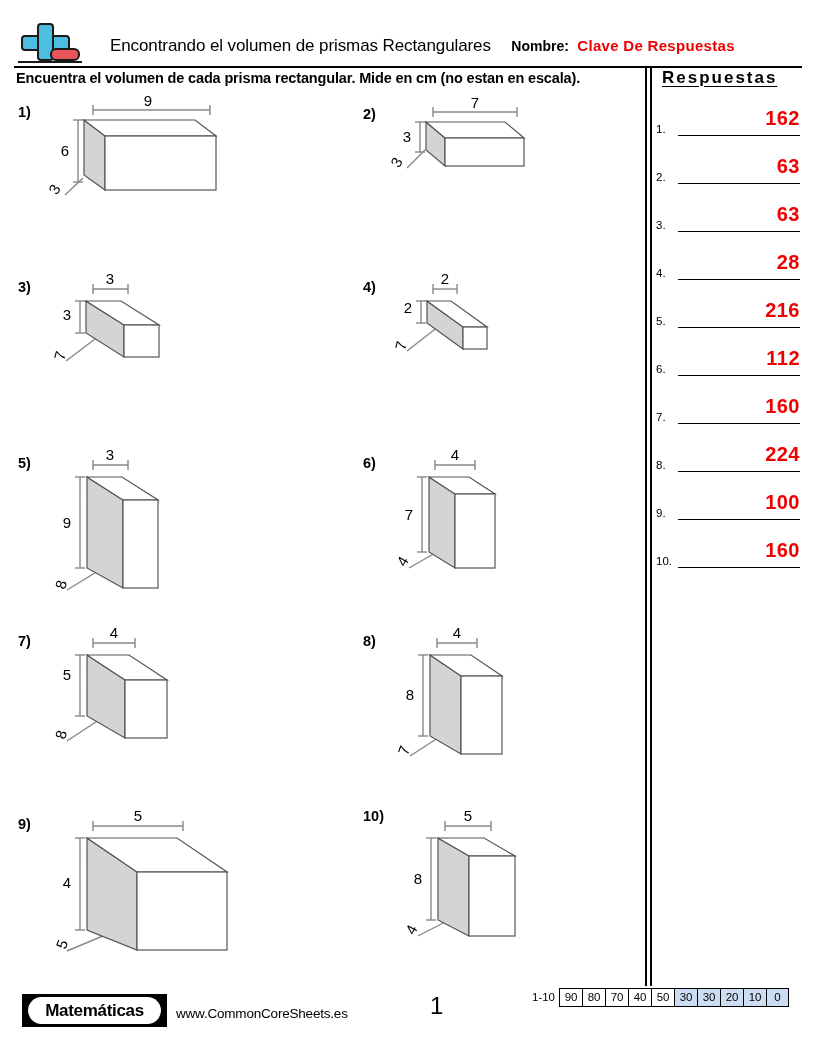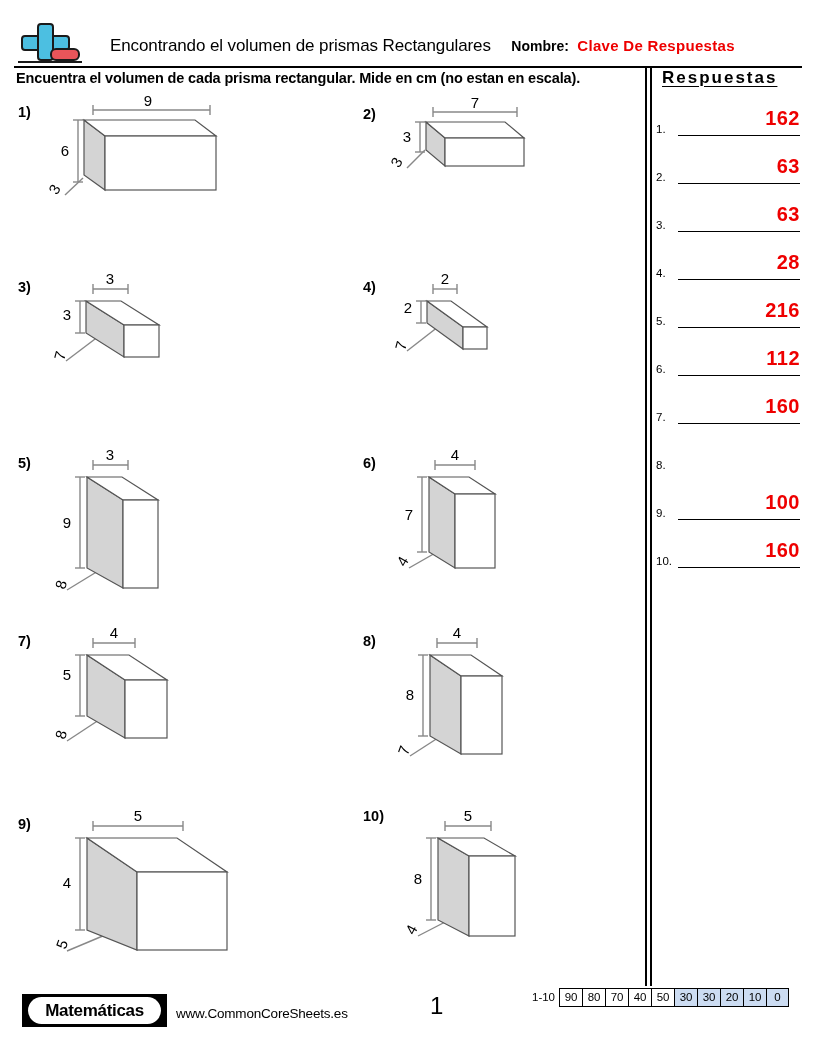--- a/index.html
+++ b/index.html
@@ -311,20 +311,23 @@
     </div>
   </div>
   <div class="answer-row">
     <span class="answer-num">7.</span>
     <div class="answer-line">
       <span class="answer-val">160</span>
     </div>
   </div>
   <div class="answer-row">
     <span class="answer-num">8.</span>
+    <div class="answer-line">
+      <span class="answer-val">224</span>
+    </div>
   </div>
   <div class="answer-row">
     <span class="answer-num">9.</span>
     <div class="answer-line">
       <span class="answer-val">100</span>
     </div>
   </div>
   <div class="answer-row">
     <span class="answer-num">10.</span>
     <div class="answer-line">

